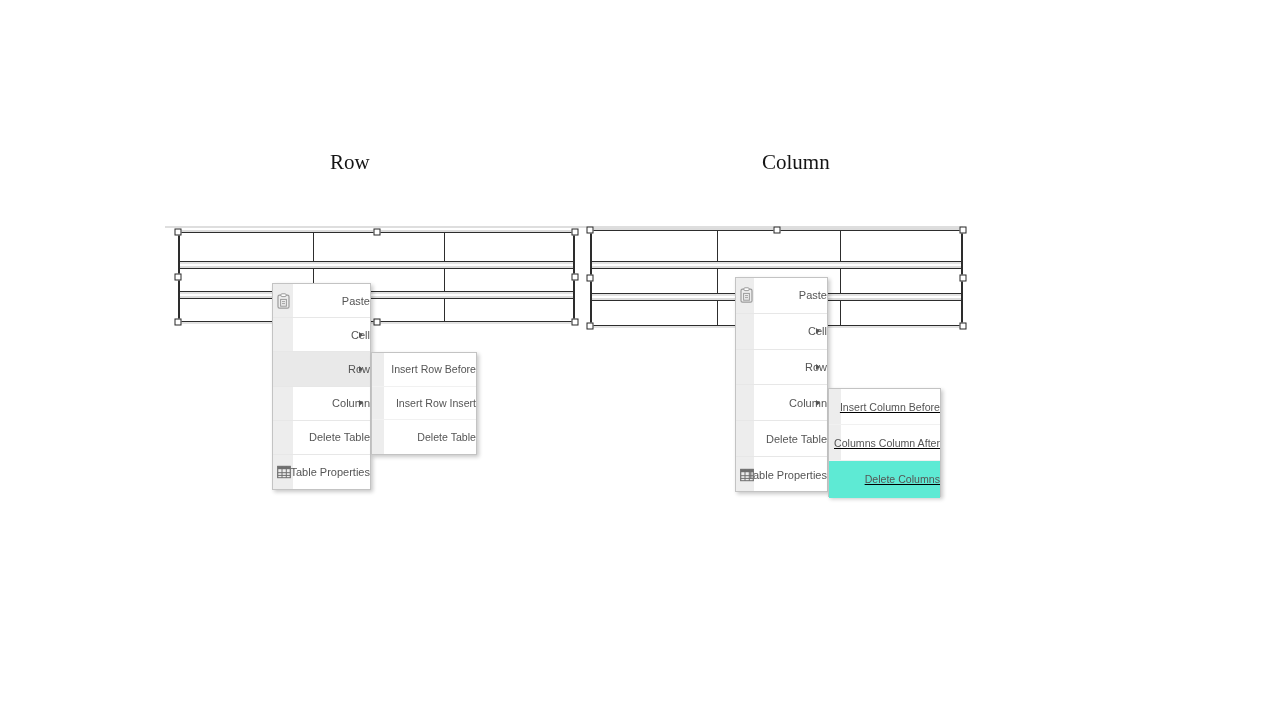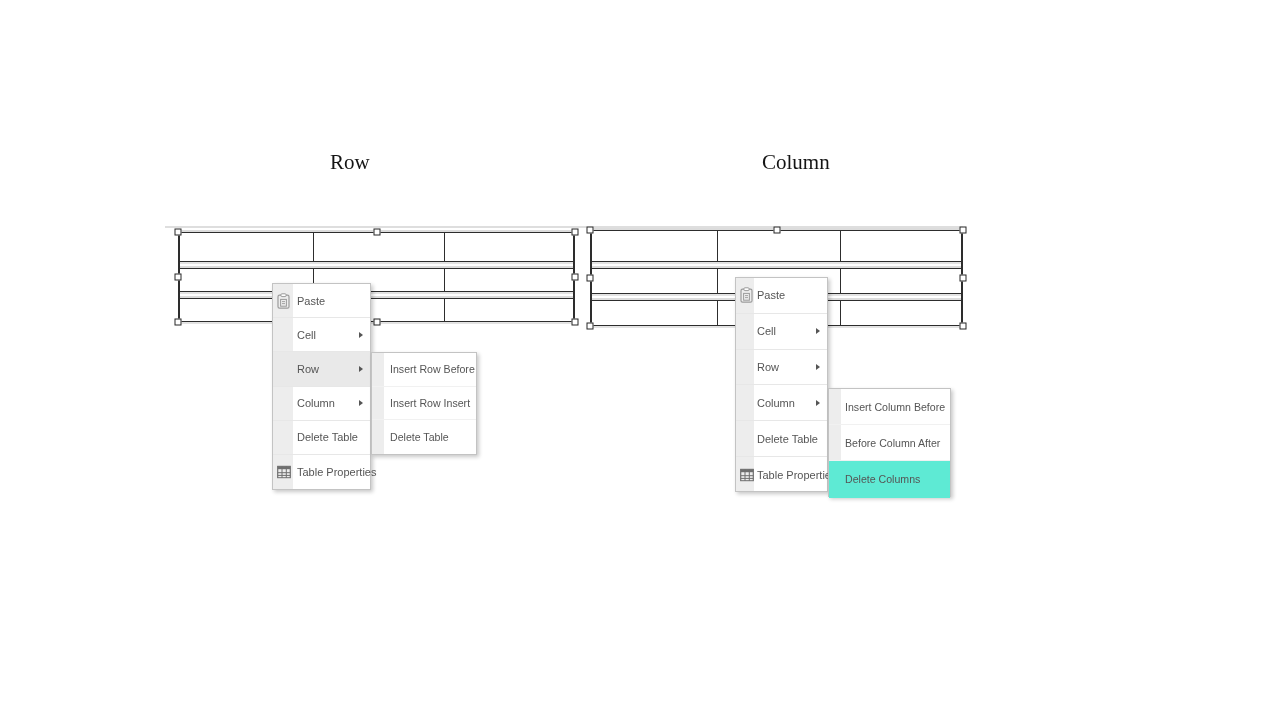--- a/index.html
+++ b/index.html
@@ -25,21 +25,21 @@
   .side{position:absolute;top:0;bottom:0;width:1.6px;background:#2d2d2d;z-index:2;}
   .side.l{left:0;} .side.r{right:0;}
   .hdl{position:absolute;width:7px;height:7px;background:#fff;border:1.6px solid #262626;
        box-sizing:border-box;transform:translate(-50%,-50%);z-index:4;}
 
   
   .menu{position:absolute;background:#fff;border:1px solid #c3c3c3;box-sizing:border-box;
         box-shadow:2px 2px 4px rgba(0,0,0,0.22);z-index:10;}
   .submenu{z-index:11;}
   .gutter{position:absolute;left:0;top:0;bottom:0;background:#ededed;z-index:0;}
-  .mi{position:relative;display:flex;align-items:center;box-sizing:border-box;z-index:1;}
+  .mi{position:relative;display:flex;align-items:center;box-sizing:border-box;z-index:1;justify-content:flex-end;}
   .menuMain .mi{border-bottom:1px solid #e7e7e7;}
   .menuMain .mi:last-child{border-bottom:none;}
   .submenu .mi{border-bottom:1px solid #f1f1f1;}
   .submenu .mi:last-child{border-bottom:none;}
   .lbl{color:#555555;font-size:11px;white-space:nowrap;}
   .submenu .lbl{font-size:10.6px;}
   .mi.hl{background:#e9e9e9;}
   .mi.hl2{background:#5eead4;}
   .arrow{position:absolute;right:7px;top:50%;transform:translateY(-50%);width:0;height:0;
          border-left:4px solid #555;border-top:3.5px solid transparent;border-bottom:3.5px solid transparent;}
@@ -210,26 +210,26 @@
             <line x1="5" y1="0.7" x2="5" y2="12.3" stroke="#6f6f6f" stroke-width="1"></line>
             <line x1="9.3" y1="0.7" x2="9.3" y2="12.3" stroke="#6f6f6f" stroke-width="1"></line>
             <line x1="0.7" y1="7.2" x2="13.3" y2="7.2" stroke="#6f6f6f" stroke-width="1"></line>
             <line x1="0.7" y1="9.9" x2="13.3" y2="9.9" stroke="#6f6f6f" stroke-width="1"></line>
           </svg>
       </span>
       <span class="lbl">Table Properties</span>
     </div>
   </div>
 
-  <div class="menu submenu subR" style="left:828px;top:388px;width:123px;height:109px;">
+  <div class="menu submenu subR" style="left:828px;top:388px;width:113px;height:109px;text-decoration:underline;">
     <div class="gutter" style="width:12px;"></div>
     <div class="mi">
       <span class="lbl">Insert Column Before</span>
     </div>
     <div class="mi">
-      <span class="lbl">Before Column After</span>
+      <span class="lbl">Columns Column After</span>
     </div>
     <div class="mi hl2">
       <span class="lbl">Delete Columns</span>
     </div>
   </div>
 
 </div>
 
 </body></html>

